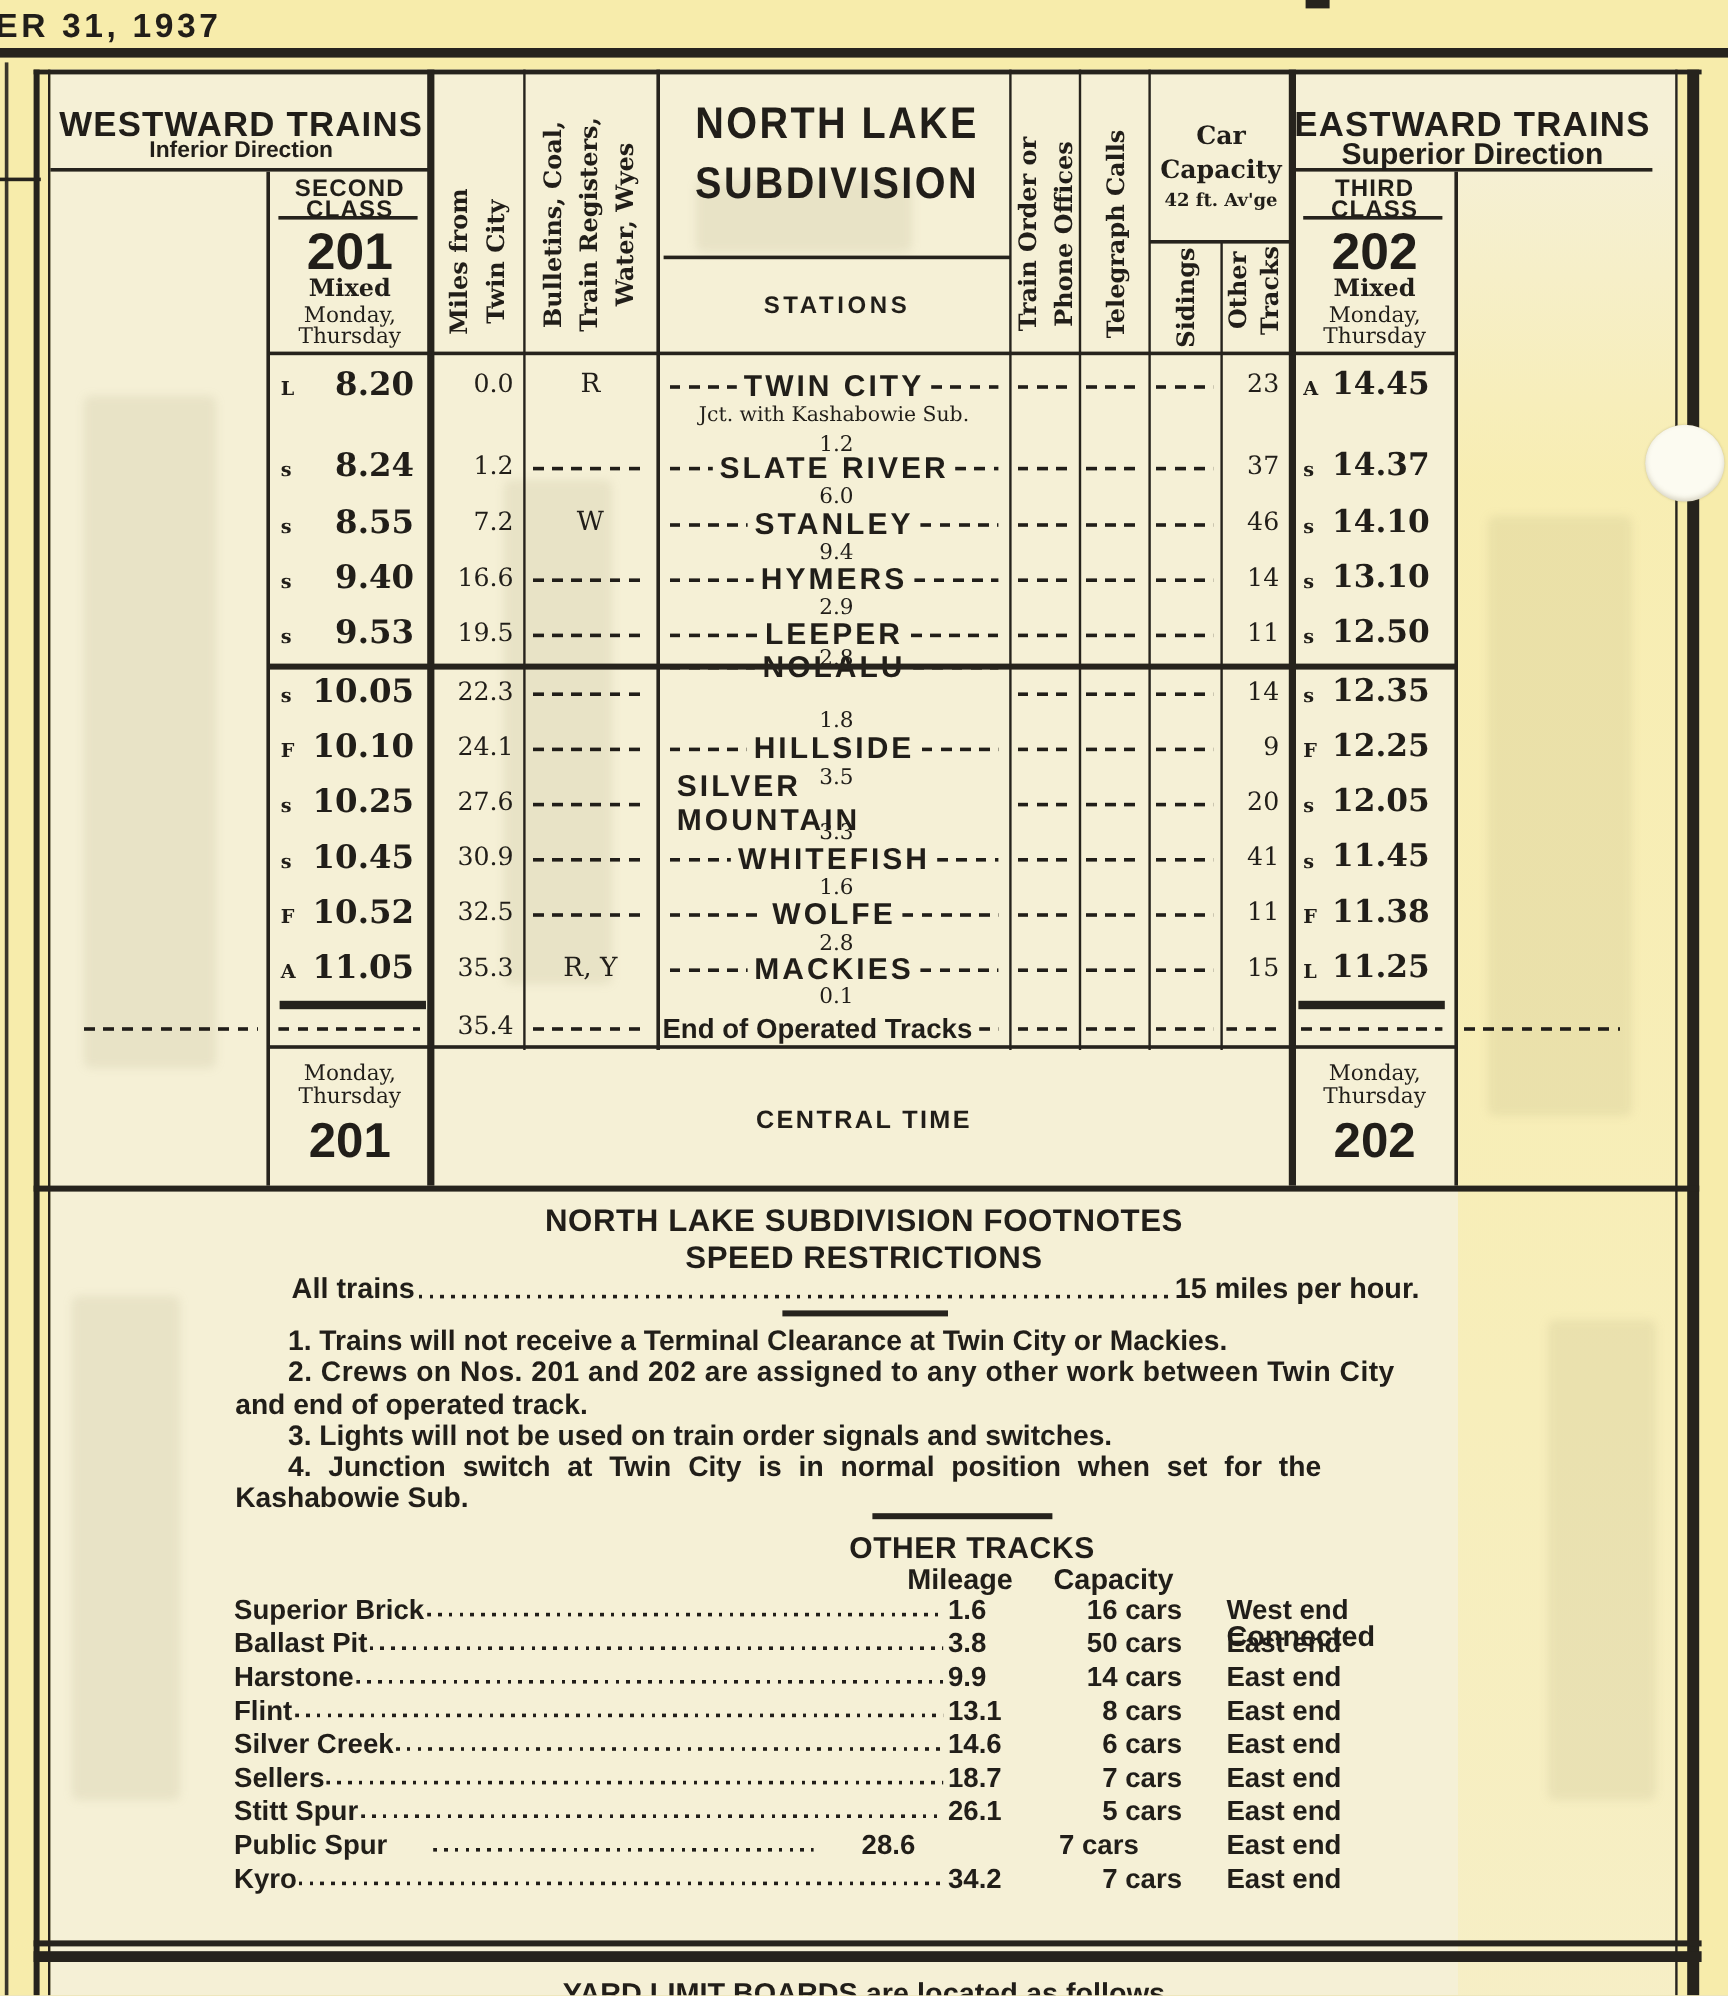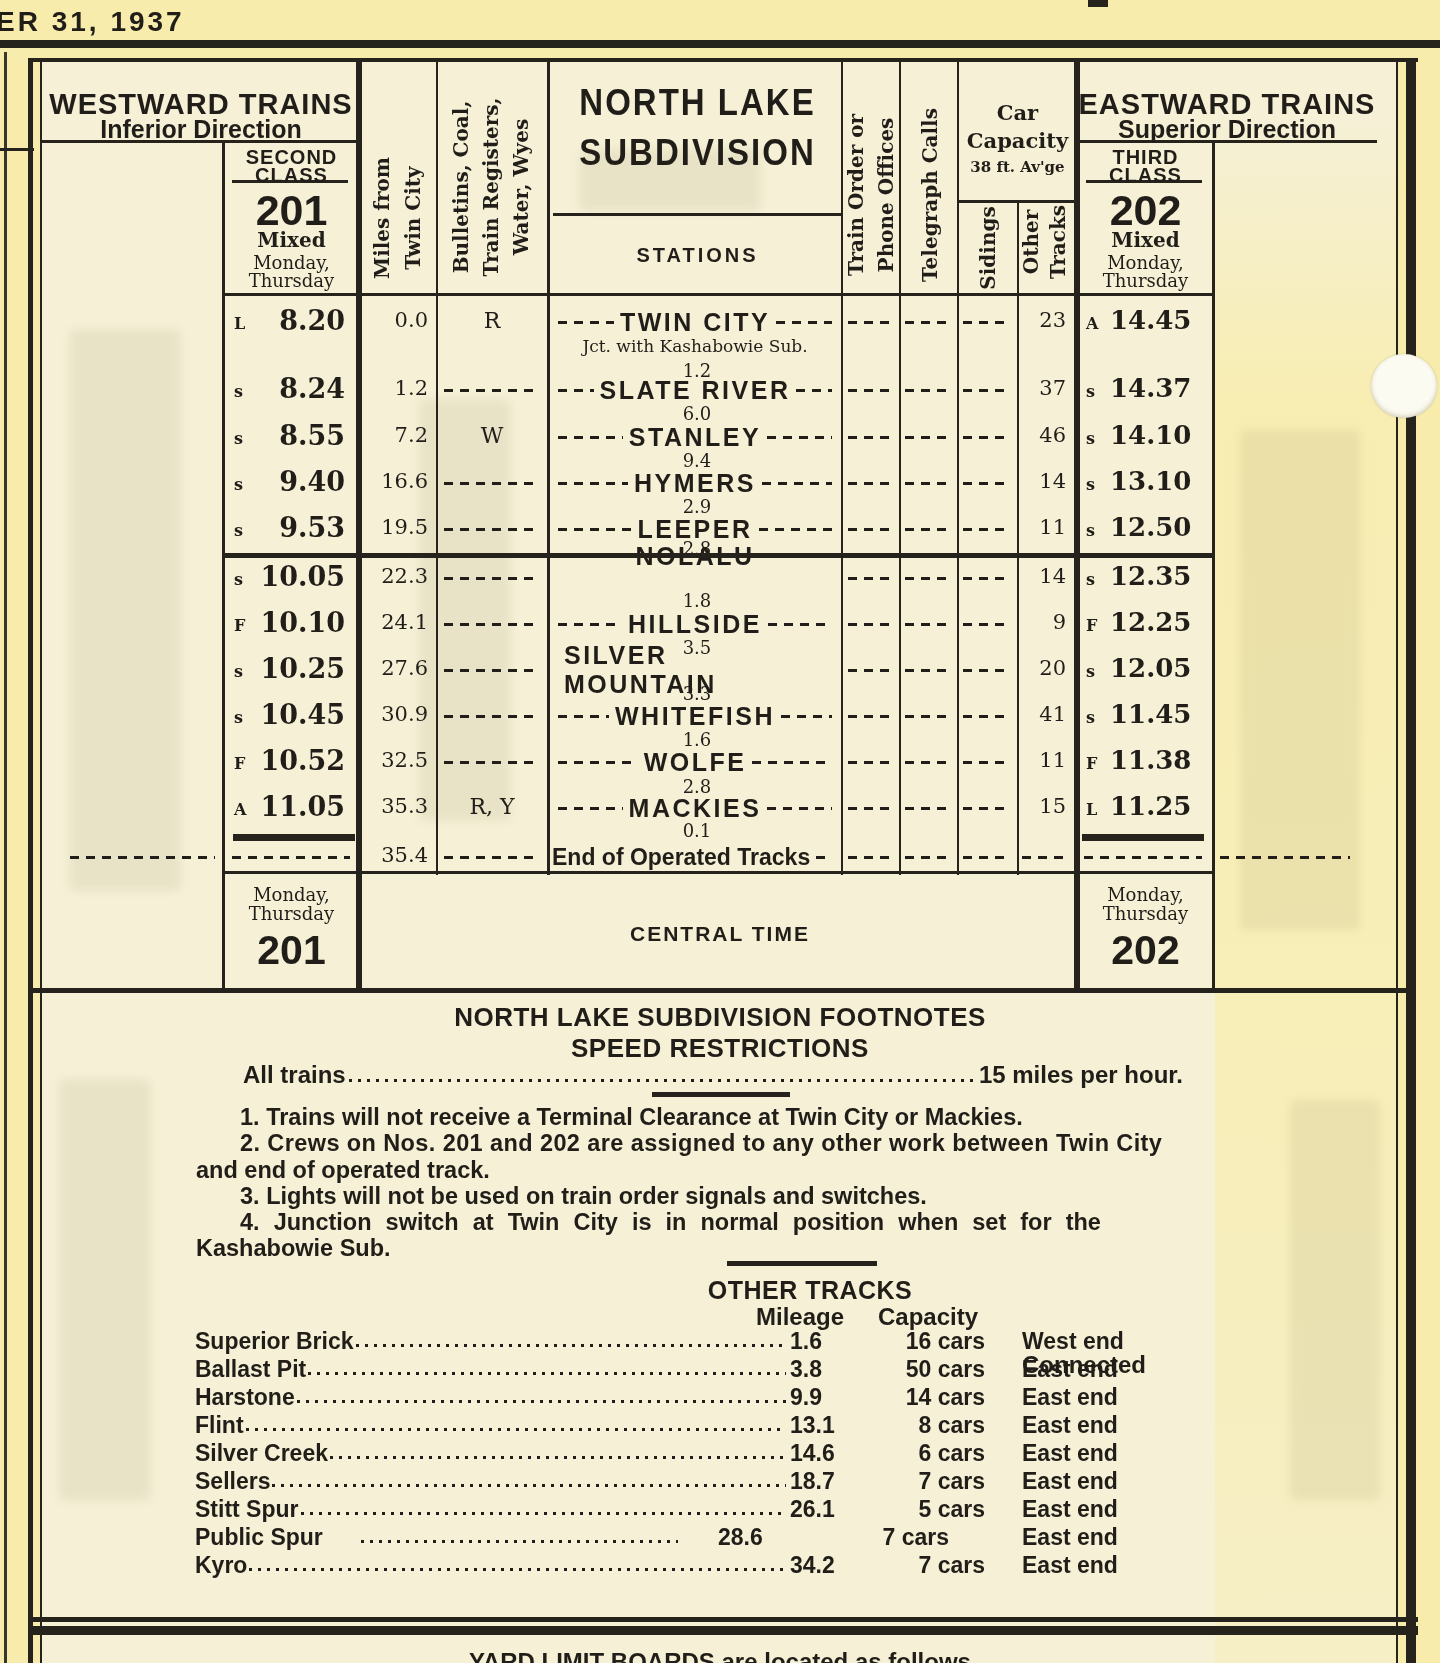--- a/index.html
+++ b/index.html
@@ -78,21 +78,21 @@
   <div class="ln" style="left:1017px;top:200px;width:2px;height:675px;"></div>
   <div class="ln" style="left:1074px;top:58px;width:6px;height:930px;"></div>
   <div class="ln" style="left:1212px;top:143px;width:3px;height:845px;"></div>
   <div class="ln" style="left:232px;top:180px;width:116px;height:3px;"></div>
   <div class="ln" style="left:1086px;top:180px;width:116px;height:3px;"></div>
   <div class="ln" style="left:553px;top:213px;width:289px;height:3px;"></div>
   <div class="ln" style="left:958px;top:200px;width:119px;height:3px;"></div>
   <div class="ln" style="left:223px;top:293px;width:990px;height:3px;"></div>
 
   <div class="t sans b ctr" style="left:42px;top:88px;width:318px;font-size:29px;letter-spacing:1px;">WESTWARD TRAINS</div>
-  <div class="t sans b ctr" style="left:42px;top:115px;width:318px;font-size:25px;">Inferior Direction</div>
+  <div class="t sans b ctr" style="left:42px;top:115px;width:318px;font-size:19px;">Inferior Direction</div>
   <div class="t sans b ctr" style="left:1077px;top:88px;width:300px;font-size:29px;letter-spacing:1px;">EASTWARD TRAINS</div>
   <div class="t sans b ctr" style="left:1077px;top:115px;width:300px;font-size:25px;">Superior Direction</div>
 
   <div class="t sans b ctr" style="left:223px;top:146px;width:137px;font-size:20px;letter-spacing:1px;">SECOND</div>
   <div class="t sans b ctr" style="left:223px;top:164px;width:137px;font-size:20px;letter-spacing:1px;">CLASS</div>
   <div class="t sans b ctr" style="left:223px;top:186px;width:137px;font-size:43px;">201</div>
   <div class="t serif b ctr" style="left:223px;top:228px;width:137px;font-size:20px;">Mixed</div>
   <div class="t serif ctr" style="left:223px;top:252px;width:137px;font-size:18px;">Monday,</div>
   <div class="t serif ctr" style="left:223px;top:270px;width:137px;font-size:18px;">Thursday</div>
 
@@ -102,21 +102,21 @@
   <div class="t serif b ctr" style="left:1077px;top:228px;width:137px;font-size:20px;">Mixed</div>
   <div class="t serif ctr" style="left:1077px;top:252px;width:137px;font-size:18px;">Monday,</div>
   <div class="t serif ctr" style="left:1077px;top:270px;width:137px;font-size:18px;">Thursday</div>
 
   <div class="t sans b ctr" style="left:550px;top:84px;width:295px;font-size:33px;letter-spacing:2px;transform:scaleY(1.12);">NORTH LAKE</div>
   <div class="t sans b ctr" style="left:550px;top:134px;width:295px;font-size:33px;letter-spacing:2px;transform:scaleY(1.12);">SUBDIVISION</div>
   <div class="t sans b ctr" style="left:550px;top:244px;width:295px;font-size:20px;letter-spacing:3px;">STATIONS</div>
 
   <div class="t serif b ctr" style="left:958px;top:100px;width:119px;font-size:21px;">Car</div>
   <div class="t serif b ctr" style="left:958px;top:128px;width:119px;font-size:21px;">Capacity</div>
-  <div class="t serif b ctr" style="left:958px;top:158px;width:119px;font-size:15px;">38 ft. Av'ge</div>
+  <div class="t serif b ctr" style="left:958px;top:158px;width:119px;font-size:15px;">42 ft. Av'ge</div>
 
   <div class="vrot" style="left:324px;top:186px;width:150px;height:64px;font-size:20px;line-height:31px;">
     <div>Miles from</div>
     <div>Twin City</div>
   </div>
   <div class="vrot" style="left:384px;top:141px;width:215px;height:92px;font-size:20px;line-height:30px;">
     <div>Bulletins, Coal,</div>
     <div>Train Registers,</div>
     <div>Water, Wyes</div>
   </div>

